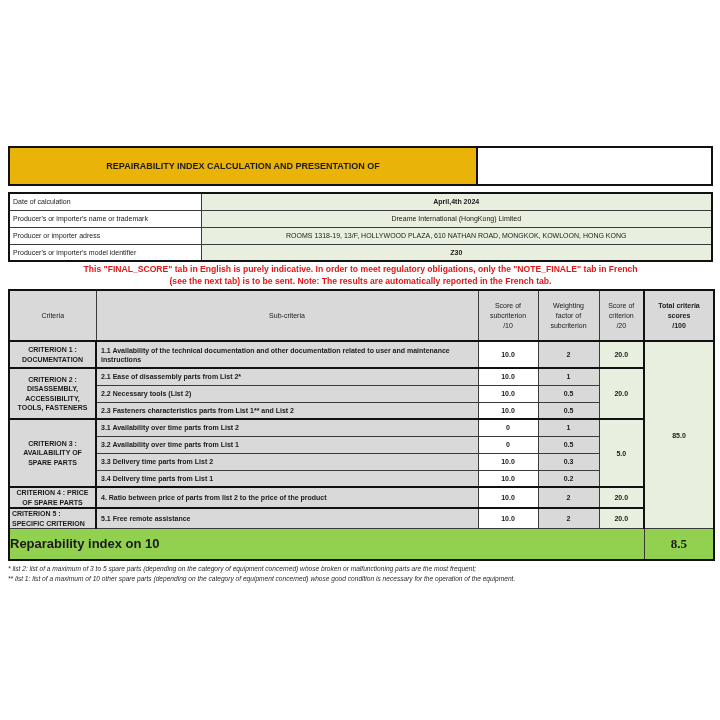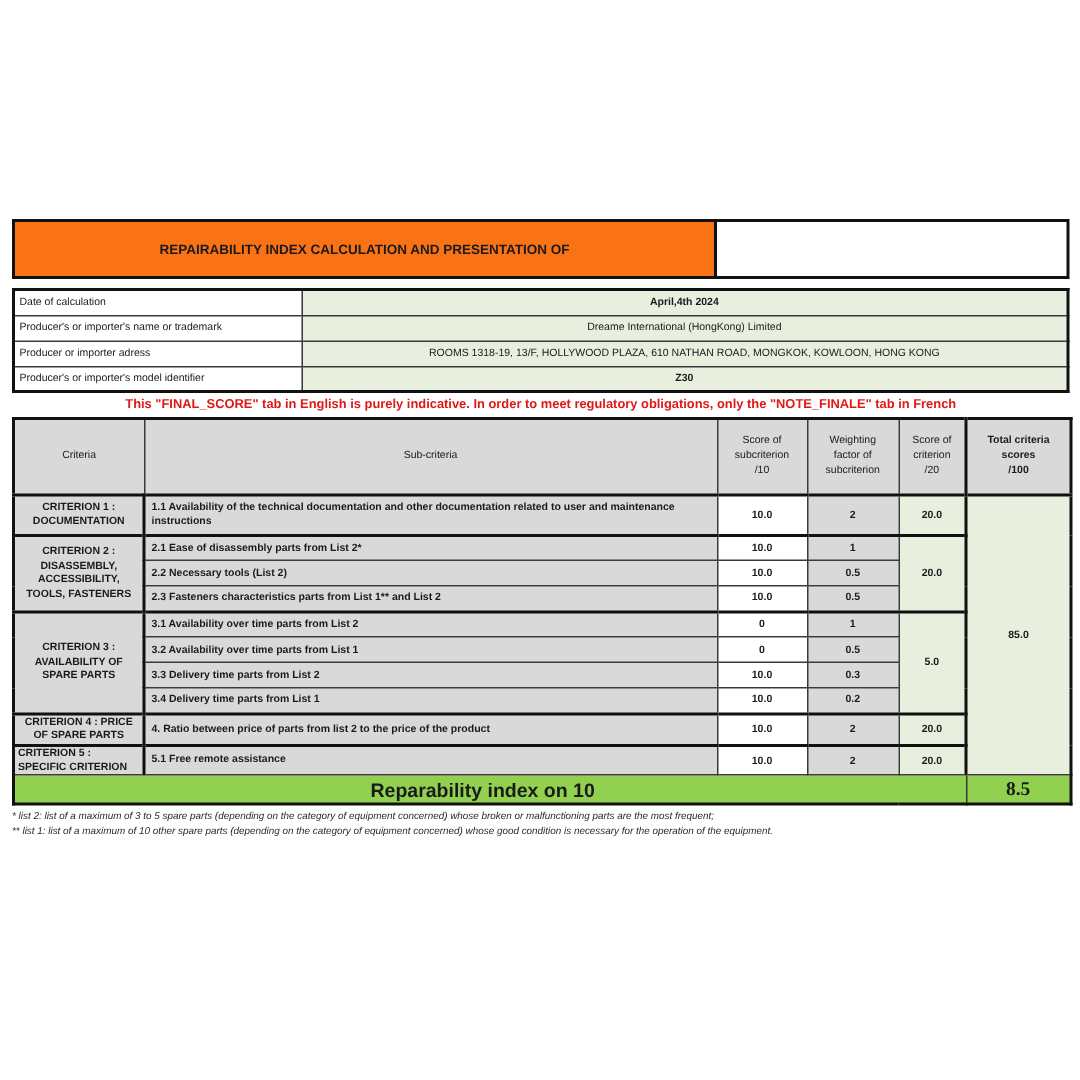--- a/index.html
+++ b/index.html
@@ -3,21 +3,21 @@
 <meta charset="utf-8">
 <style>
   * { margin:0; padding:0; box-sizing:border-box; }
   html,body { width:720px; height:720px; background:#ffffff;
     font-family:"Liberation Sans", sans-serif; color:#1a1a1a; }
   .page { position:relative; width:720px; height:720px; overflow:hidden; }
   .content { position:absolute; left:8px; top:146px; width:705px; }
 
   
   .title-row { display:flex; height:40px; border:2px solid #111; background:#fff; }
-  .title-box { width:468px; background:#f97316; border-right:2px solid #111;
+  .title-box { width:468px; background:#eab308; border-right:2px solid #111;
     display:flex; flex-direction:column; justify-content:center; text-align:center;
     font-weight:bold; font-size:9px; line-height:1.35; }
   .product-box { flex:1; display:flex; align-items:center; justify-content:center;
     font-style:italic; font-size:8px; }
 
   
   table { border-collapse:collapse; table-layout:fixed; }
   .info-table { width:705px; margin-top:6px; border:2px solid #111; }
   .info-table td { border:1px solid #3a3a3a; font-size:7px; height:17px; padding:1px 3px; }
   .info-label { width:192px; background:#fff; text-align:left; }
@@ -42,22 +42,22 @@
     vertical-align:middle; padding:1px 4px; line-height:1.3; }
   .score-cell { background:#ffffff; font-weight:bold; text-align:center; vertical-align:middle; }
   .weight-cell { background:#d9d9d9; font-weight:bold; text-align:center; vertical-align:middle; }
   .cscore-cell { background:#e8efde; font-weight:bold; text-align:center; vertical-align:middle; }
   .total-cell { background:#e8efde; font-weight:bold; text-align:center;
     vertical-align:middle; border-left:2px solid #111 !important; }
   tr.group-start td { border-top:2px solid #111; }
   tr.r-tall td { height:27px; }
   tr.r-std td { height:17px; }
   tr.r-med td { height:21px; }
-  .index-label { background:#92d050; text-align:center; font-size:13px; font-weight:bold;
-    padding:0 10px 0 0; height:19px; vertical-align:middle; border-top:2px solid #111; }
+  .index-label { background:#92d050; text-align:left; font-size:13px; font-weight:bold;
+    padding:0 10px 0 0; height:31px; vertical-align:middle; border-top:2px solid #111; }
   .index-value { background:#92d050; text-align:center; font-size:13px; font-weight:bold;
     vertical-align:middle; border-top:2px solid #111; border-left:2px solid #111;font-family:Liberation Serif, serif; }
 
   
   .footnotes { margin-top:3px; font-size:6.6px; font-style:italic; color:#2a2a2a;
     line-height:1.55; }
 </style>
 </head>
 <body>
 
@@ -86,20 +86,21 @@
         </tr>
         <tr>
           <td class="info-label">Producer's or importer's model identifier</td>
           <td class="info-value bold">Z30</td>
         </tr>
       </tbody>
     </table>
 
     <div class="notice">
       <div>This "FINAL_SCORE" tab in English is purely indicative. In order to meet regulatory obligations, only the "NOTE_FINALE" tab in French</div>
+      <div>(see the next tab) is to be sent. Note: The results are automatically reported in the French tab.</div>
     </div>
 
     <table class="main-table">
       <colgroup>
         <col style="width:87px">
           <col style="width:382px">
           <col style="width:60px">
         <col style="width:61px">
           <col style="width:45px">
           <col style="width:70px">

